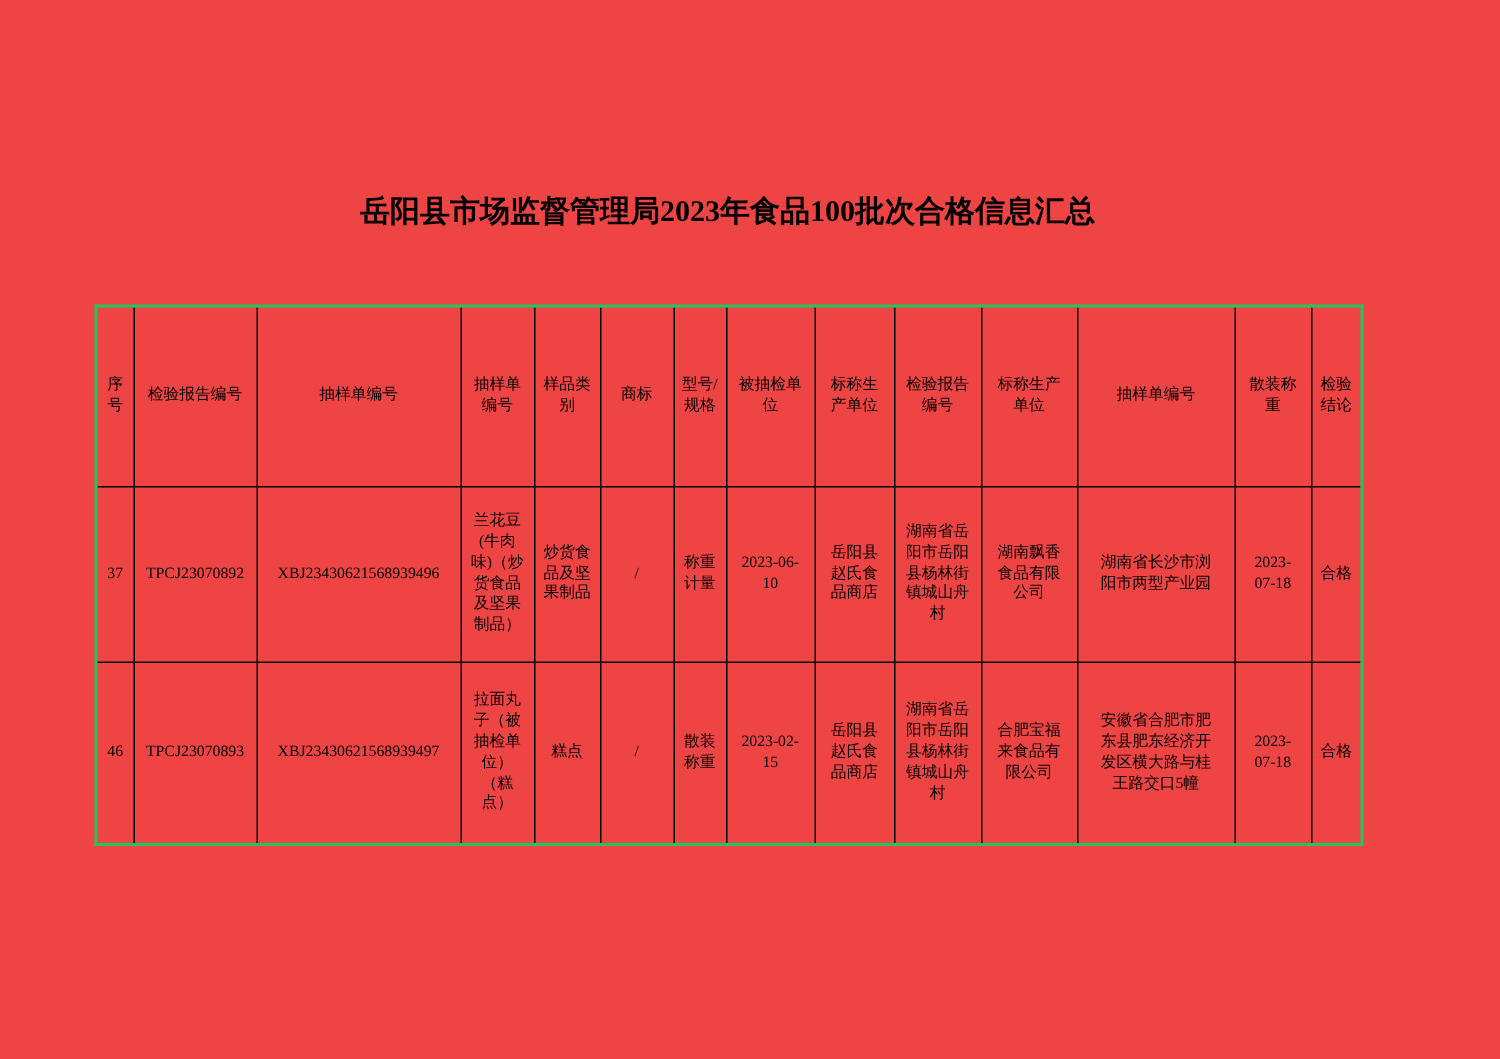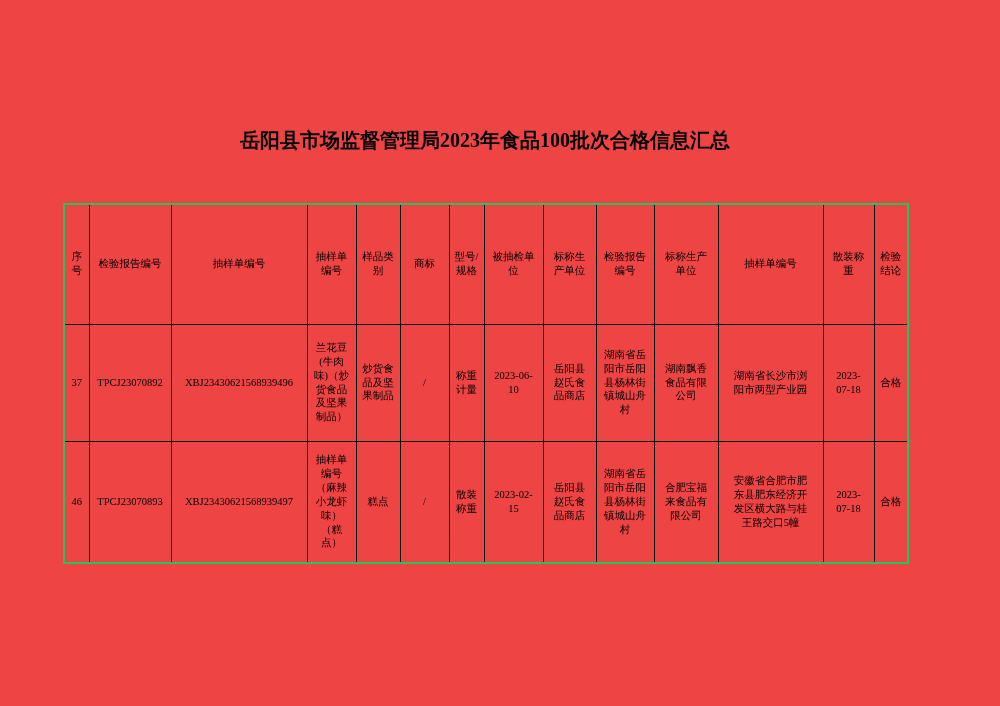--- a/index.html
+++ b/index.html
@@ -130,21 +130,21 @@
         <td>湖南省岳阳市岳阳县杨林街镇城山舟村</td>
         <td>湖南飘香食品有限公司</td>
         <td>湖南省长沙市浏阳市两型产业园</td>
         <td>2023-07-18</td>
         <td>合格</td>
       </tr>
       <tr class="r-38">
         <td>46</td>
         <td>TPCJ23070893</td>
         <td>XBJ23430621568939497</td>
-        <td>抽样单编号（麻辣小龙虾味）（糕点）</td>
+        <td>拉面丸子（被抽检单位）（糕点）</td>
         <td>糕点</td>
         <td>/</td>
         <td>散装称重</td>
         <td>2023-02-15</td>
         <td>岳阳县赵氏食品商店</td>
         <td>湖南省岳阳市岳阳县杨林街镇城山舟村</td>
         <td>合肥宝福来食品有限公司</td>
         <td>安徽省合肥市肥东县肥东经济开发区横大路与桂王路交口5幢</td>
         <td>2023-07-18</td>
         <td>合格</td>

